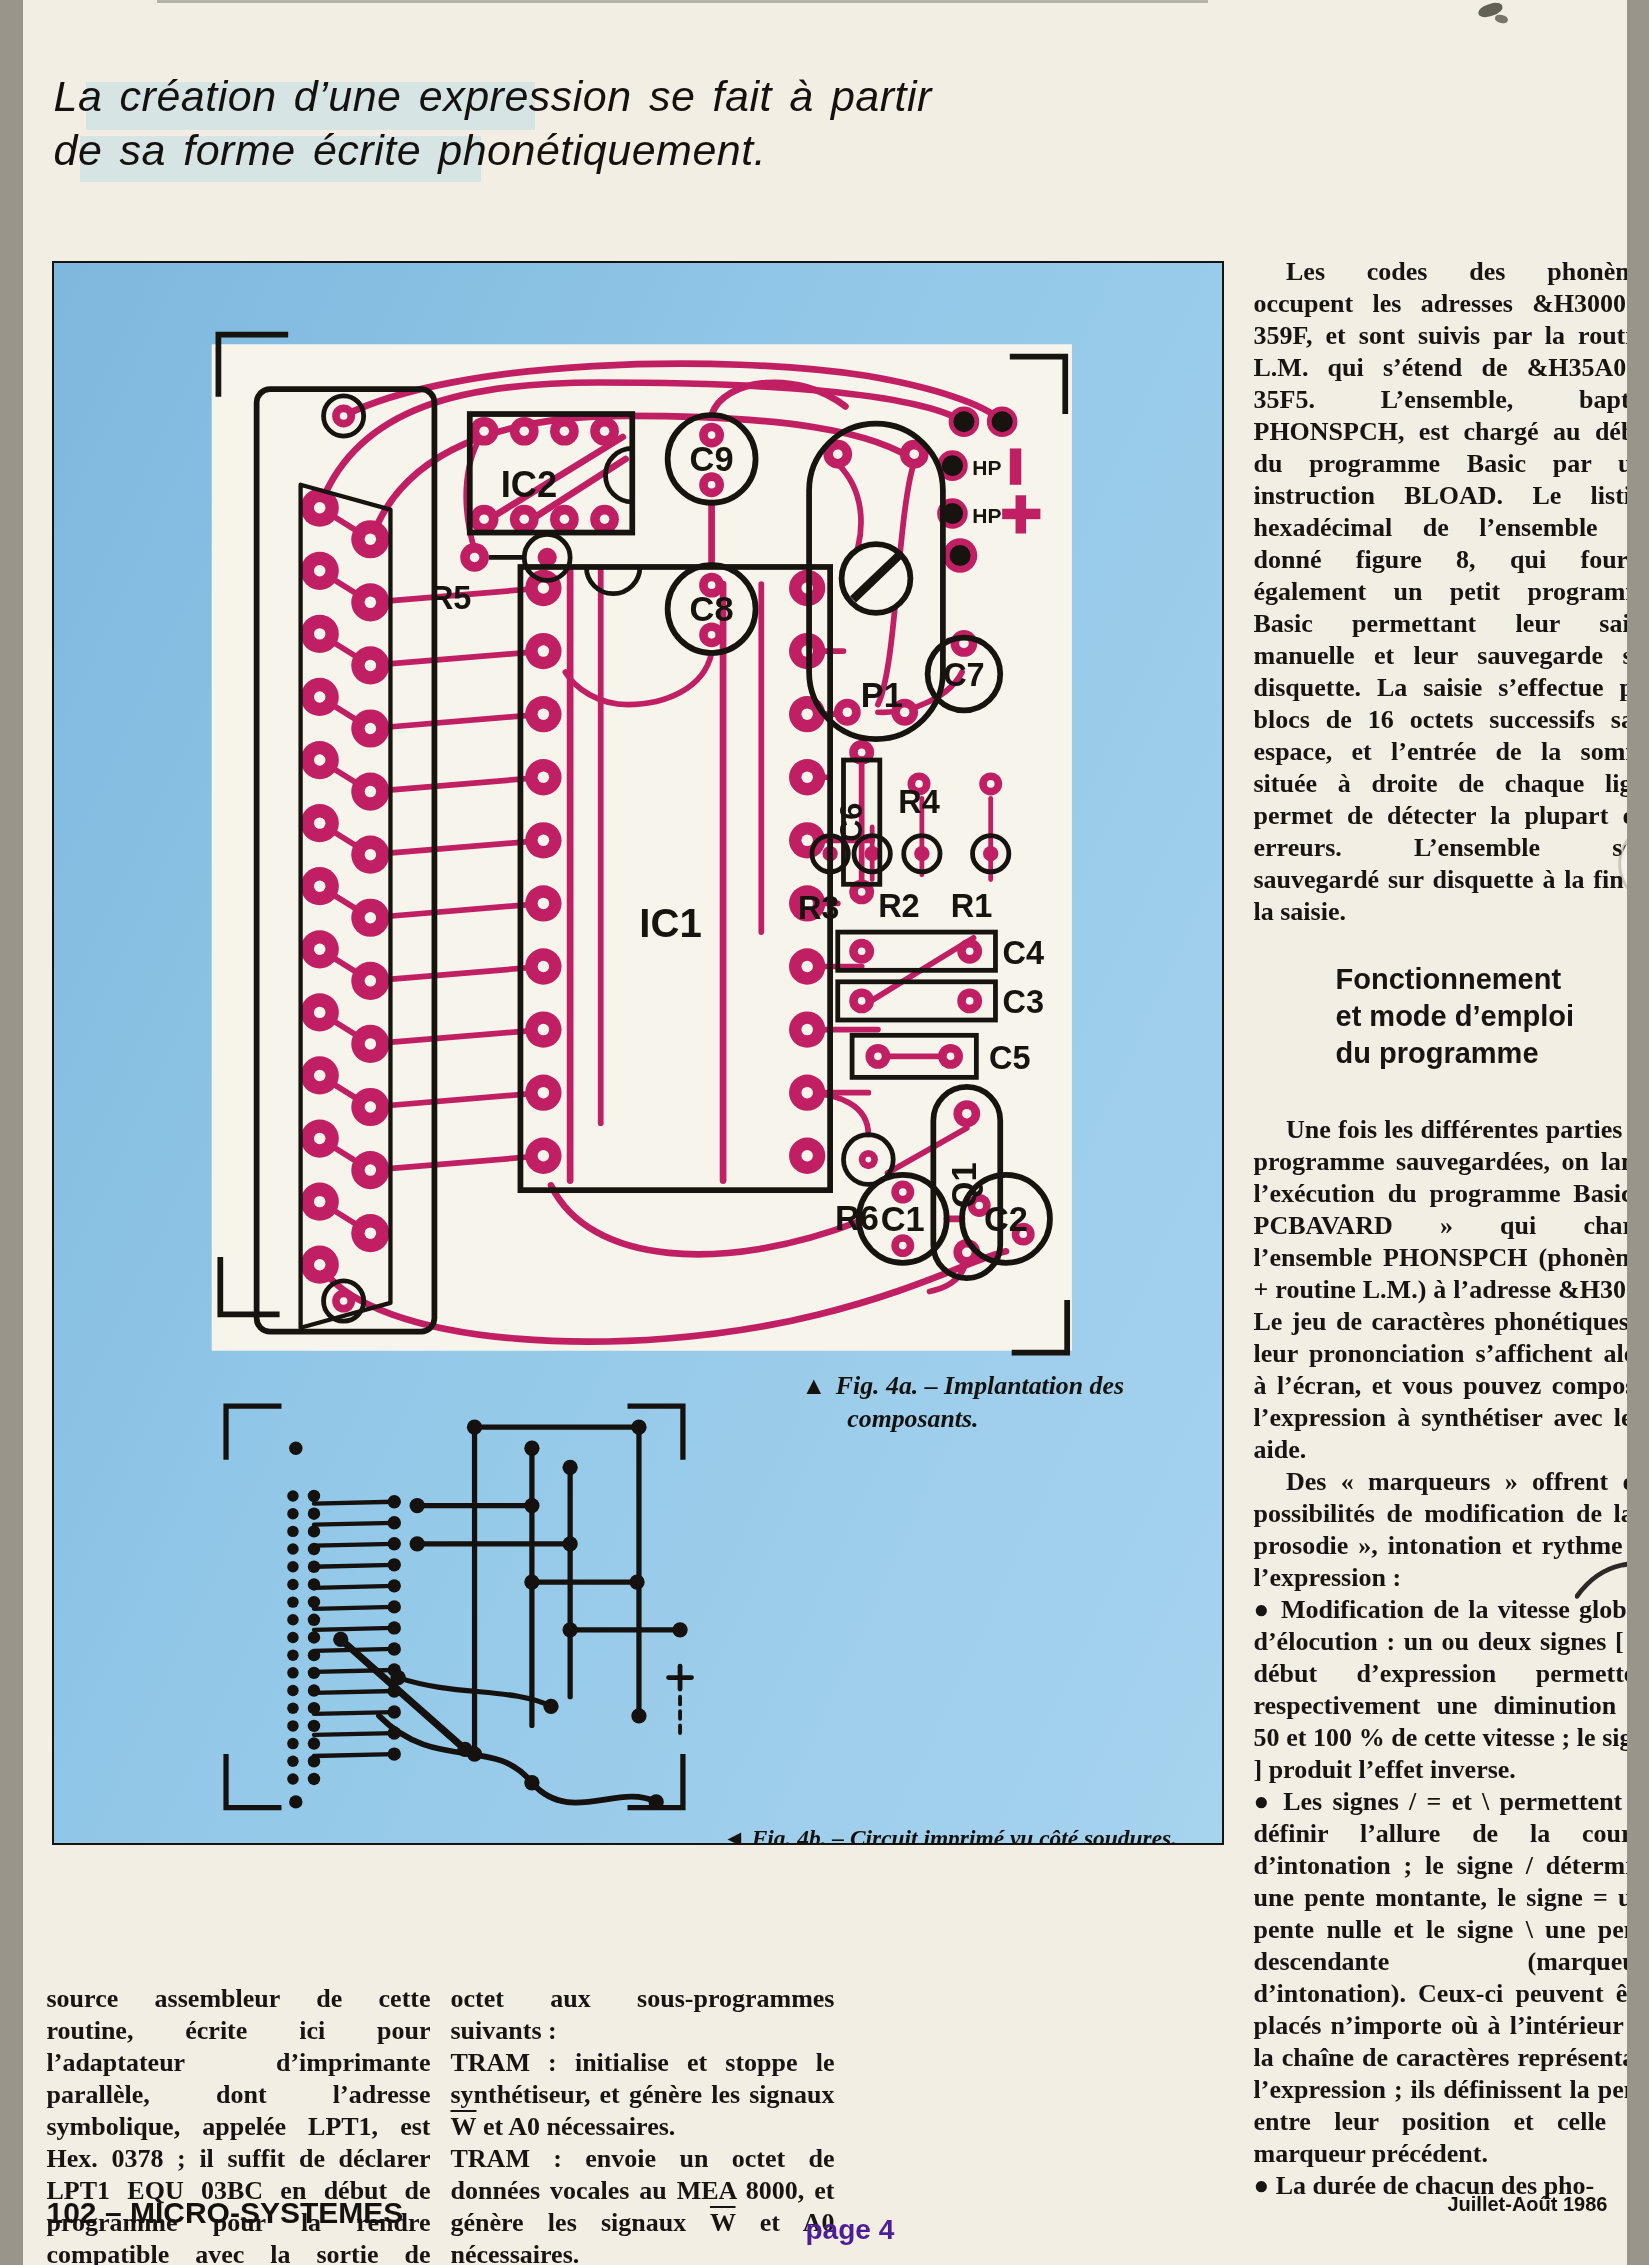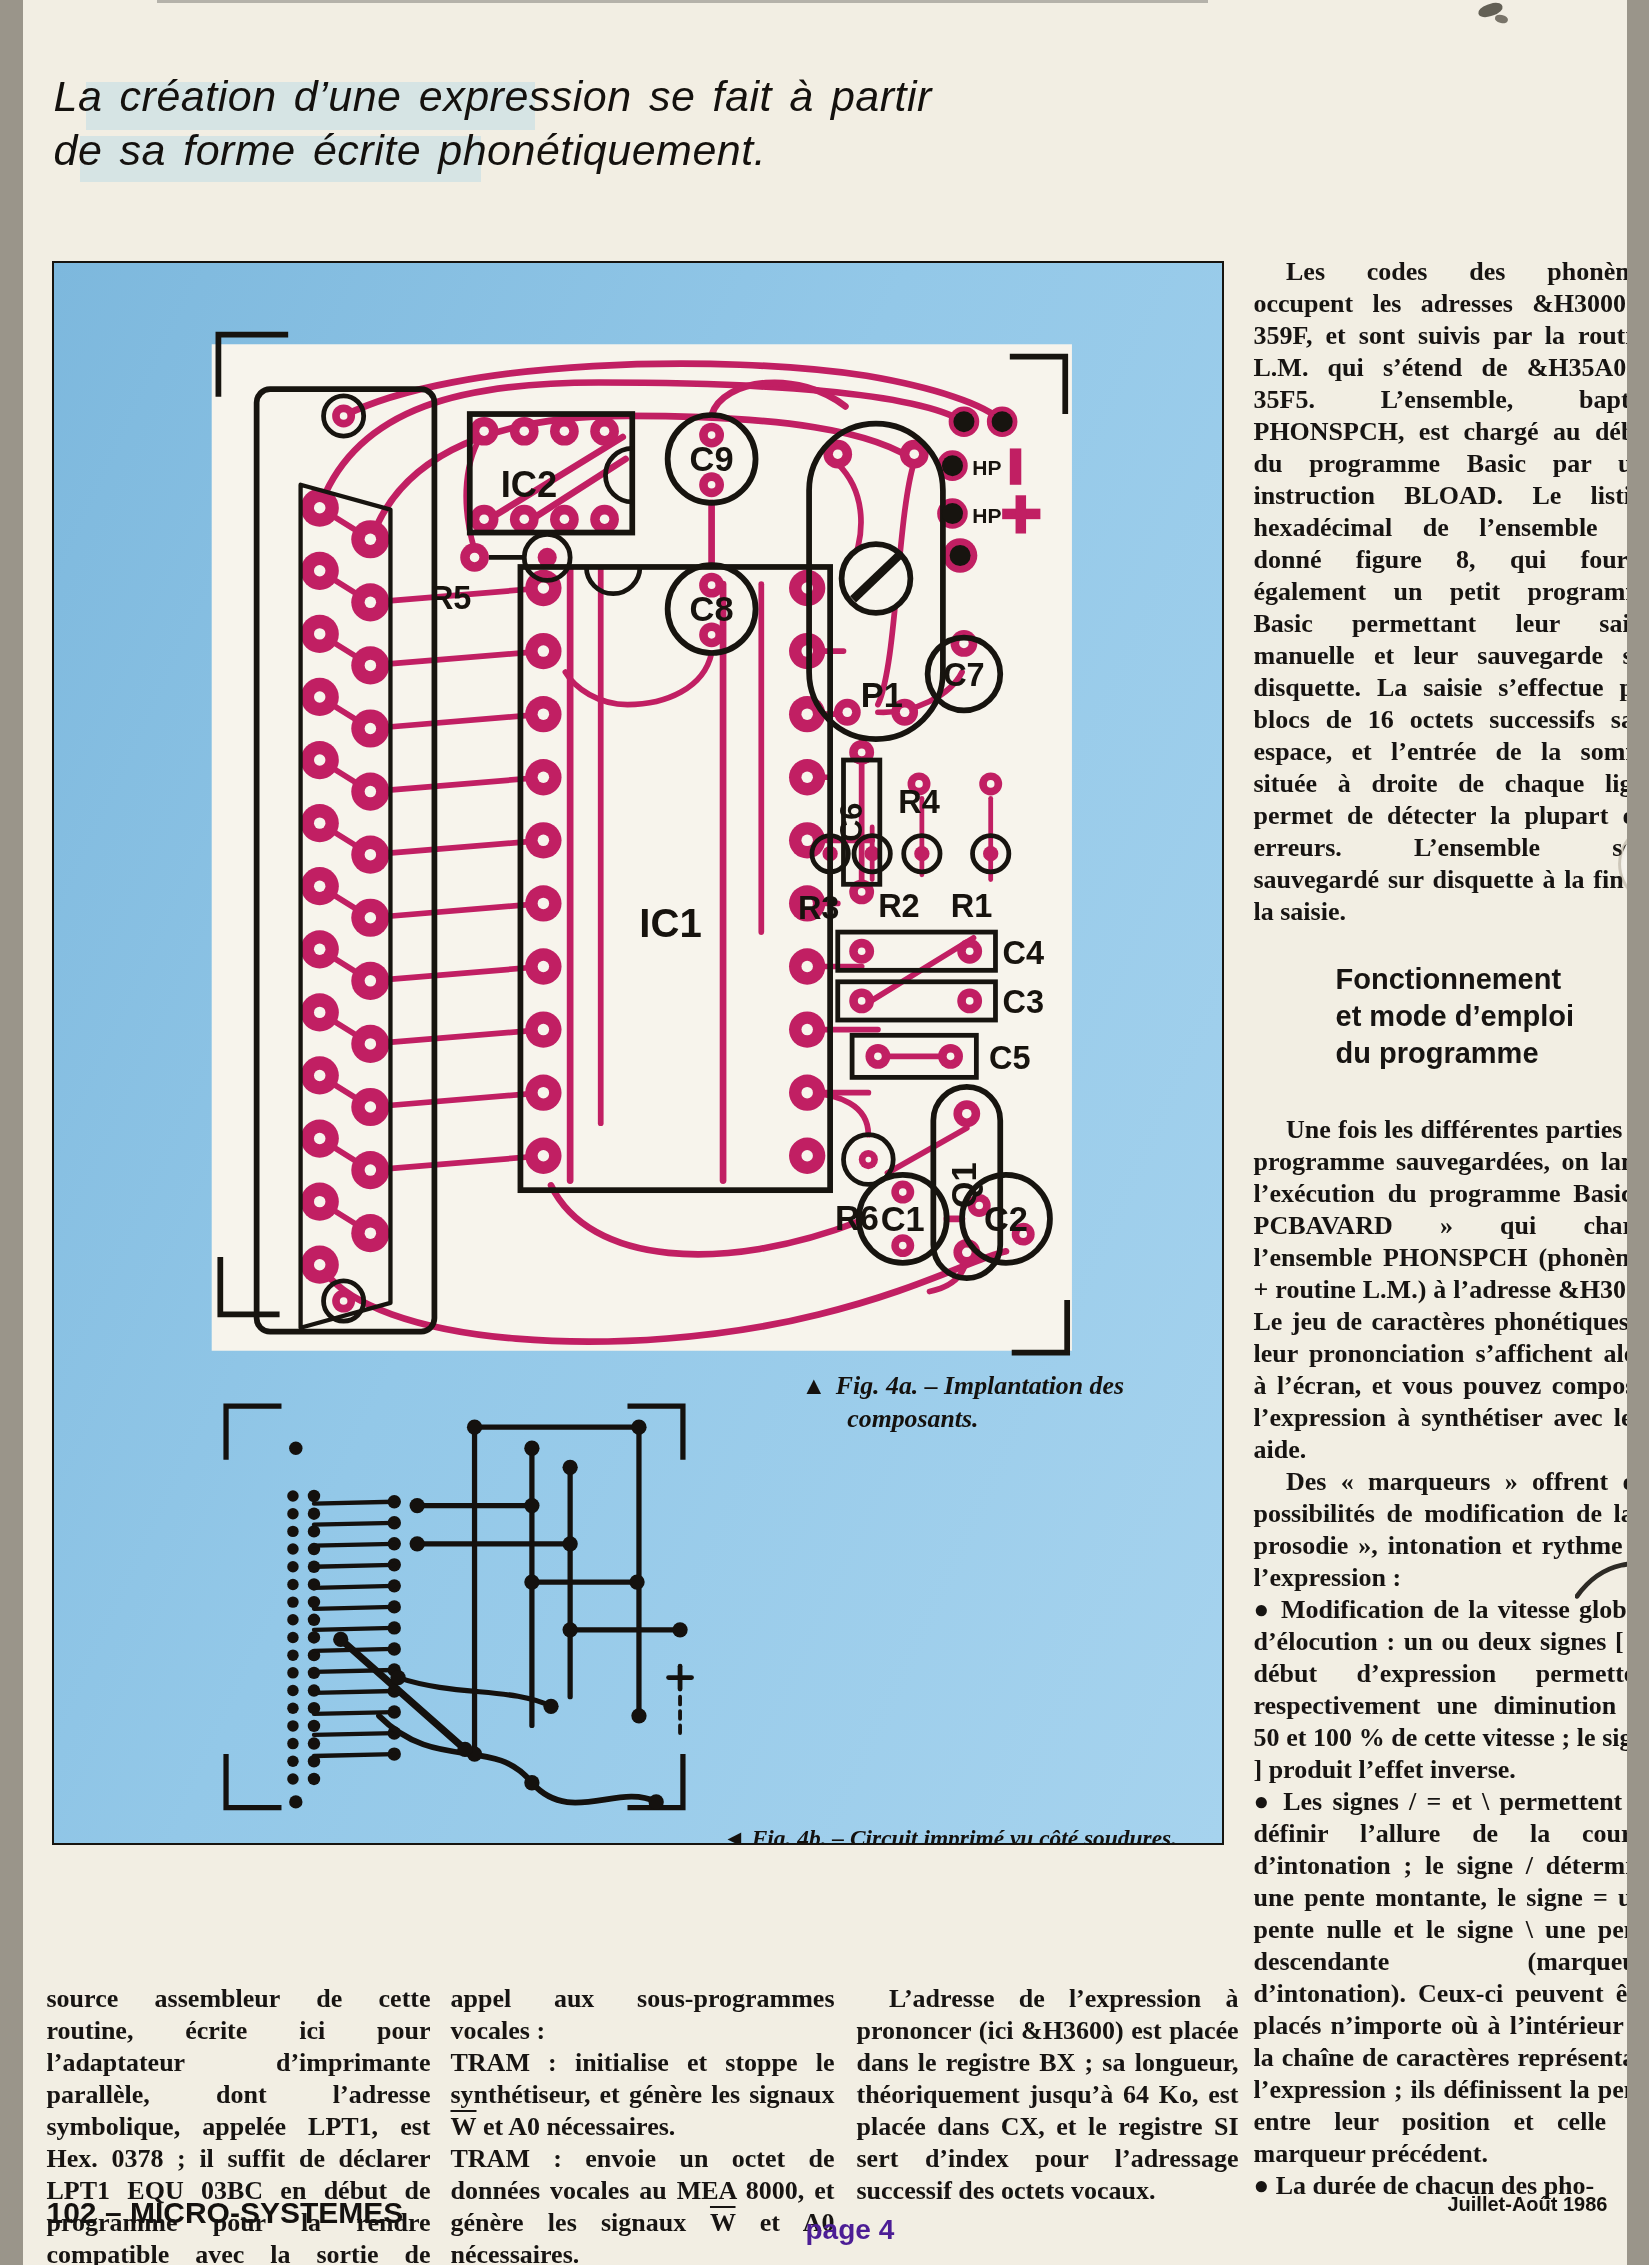--- a/index.html
+++ b/index.html
@@ -567,28 +567,27 @@
     <p>● Modification de la vitesse globale d’élocution : un ou deux signes [ en début d’expression permettent respectivement une diminution de 50 et 100 % de cette vitesse ; le signe ] produit l’effet inverse.</p>
     <p>● Les signes / = et \ permettent de définir l’allure de la courbe d’intonation ; le signe / détermine une pente montante, le signe = une pente nulle et le signe \ une pente descendante (marqueurs d’intonation). Ceux-ci peuvent être placés n’importe où à l’intérieur de la chaîne de caractères représentant l’expression ; ils définissent la pente entre leur position et celle du marqueur précédent.</p>
     <p>● La durée de chacun des pho-</p>
   </aside>
 
   <div class="bc bc1">
     <p>source assembleur de cette routine, écrite ici pour l’adaptateur d’imprimante parallèle, dont l’adresse symbolique, appelée LPT1, est Hex. 0378 ; il suffit de déclarer LPT1 EQU 03BC en début de programme pour la rendre compatible avec la sortie de l’adaptateur d’écran monochrome. Cette routine fait</p>
   </div>
 
   <div class="bc bc2">
-    <p>appel aux sous-programmes vocales :</p>
+    <p>octet aux sous-programmes suivants :</p>
     <p><span class="b">TRAM :</span><span> initialise et stoppe le synthétiseur, et génère les signaux </span><span class="ov">W</span><span> et A0 nécessaires.</span></p>
     <p><span class="b">TRAM :</span><span> envoie un octet de données vocales au MEA 8000, et génère les signaux </span><span class="ov">W</span><span> et A0 nécessaires.</span></p>
     <p><span class="b">TREQ :</span><span> teste l’état de la borne</span></p>
   </div>
 
   <div class="bc bc3">
-    <p class="indent">L’adresse de l’expression à prononcer (ici &amp;H3600) est placée dans le registre BX ; sa longueur, théoriquement jusqu’à 64 Ko, est placée dans CX, et le registre SI sert d’index pour l’adressage successif des octets vocaux.</p>
   </div>
 
   <div class="f f-left">102 – MICRO-SYSTEMES</div>
   <div class="f f-center">page 4</div>
   <div class="f f-right">Juillet-Août 1986</div>
 
   <div class="punch"></div>
   <svg class="curl" viewBox="0 0 102 50">
     <path d="M2,44 C28,8 66,2 100,20" fill="none" stroke="#2d2a25" stroke-width="5" stroke-linecap="round"></path>
   </svg>

